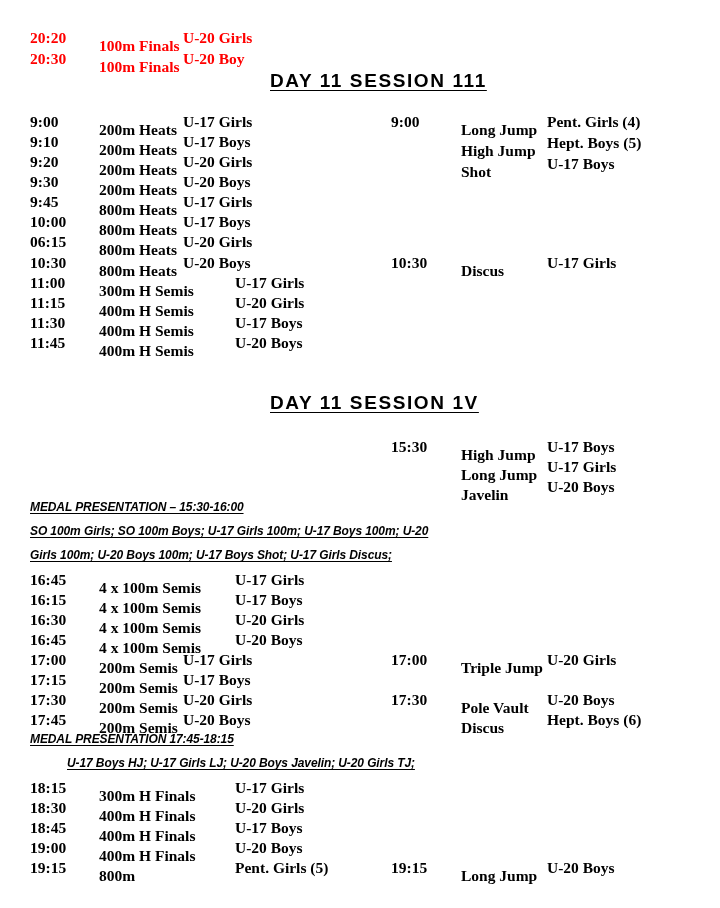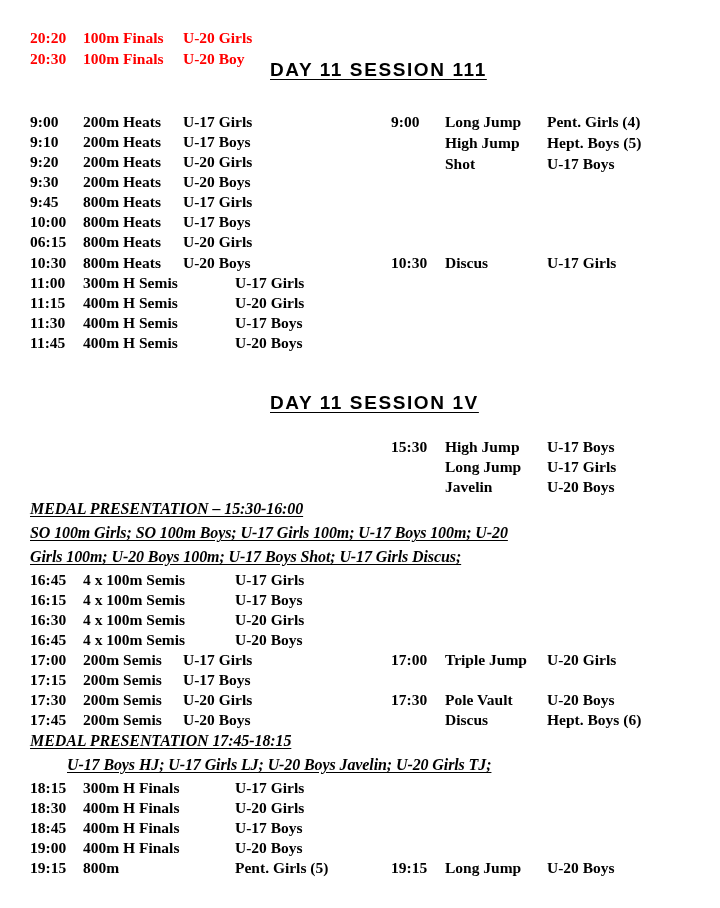--- a/index.html
+++ b/index.html
@@ -32,21 +32,22 @@
     color: #000000;
   }
   .row .time {
     position: absolute;
     left: 0;
     top: 0;
     text-align: left;
   }
   .row .event {
     position: absolute;
-    top: 0;
+    top: 8px;
+    margin-left: 16px;
   }
   .row .cat {
     position: absolute;
     top: 0;
   }
 
   
   .col-left { left: 30px; }
   .col-left .event { left: 53px; }
   .col-left .cat   { left: 153px; }
@@ -72,24 +73,24 @@
     letter-spacing: 1.6px;
     text-decoration: underline;
     text-underline-offset: 3px;
     color: #000000;
     white-space: nowrap;
   }
 
   
   .medal-line {
     position: absolute;
-    font-family: Liberation Serif, serif;
+    font-family: Liberation Sans, sans-serif;
     font-weight: bold;
     font-style: italic;
-    font-size: 16px;
+    font-size: 12px;
     letter-spacing: -0.1px;
     text-decoration: underline;
     text-underline-offset: 2px;
     color: #000000;
     white-space: nowrap;
   }
 </style>
 </head>
 <body>
 
@@ -99,21 +100,21 @@
     <span class="time">20:20</span>
     <span class="event">100m Finals</span>
     <span class="cat">U-20 Girls</span>
   </div>
   <div class="row red col-left" style="top:49px;">
     <span class="time">20:30</span>
     <span class="event">100m Finals</span>
     <span class="cat">U-20 Boy</span>
   </div>
 
-  <div class="session-title" style="left:270px; top:59px;">DAY 11 SESSION 111</div>
+  <div class="session-title" style="left:270px; top:70px;">DAY 11 SESSION 111</div>
 
   <div class="row col-left" style="top:112px;">
     <span class="time">9:00</span>
     <span class="event">200m Heats</span>
     <span class="cat">U-17 Girls</span>
   </div>
   <div class="row col-left" style="top:132px;">
     <span class="time">9:10</span>
     <span class="event">200m Heats</span>
     <span class="cat">U-17 Boys</span>

